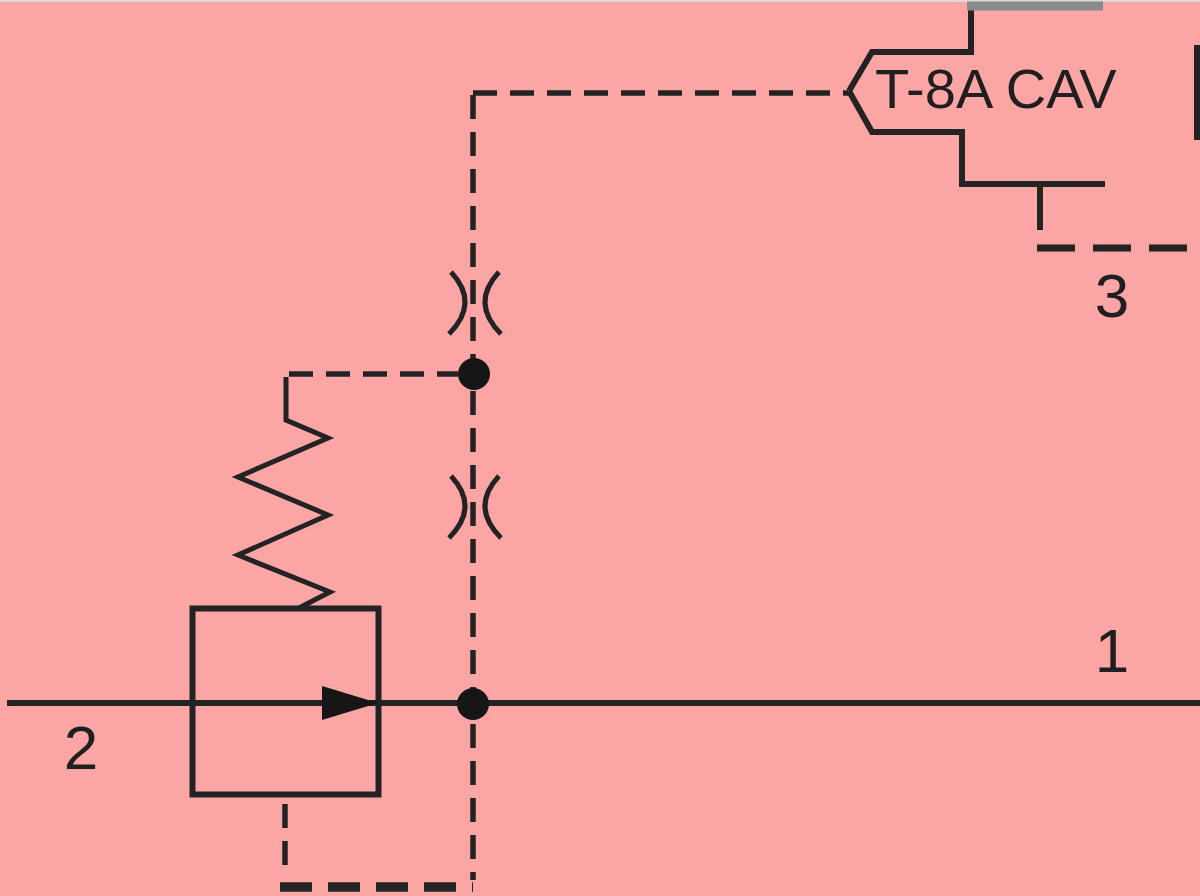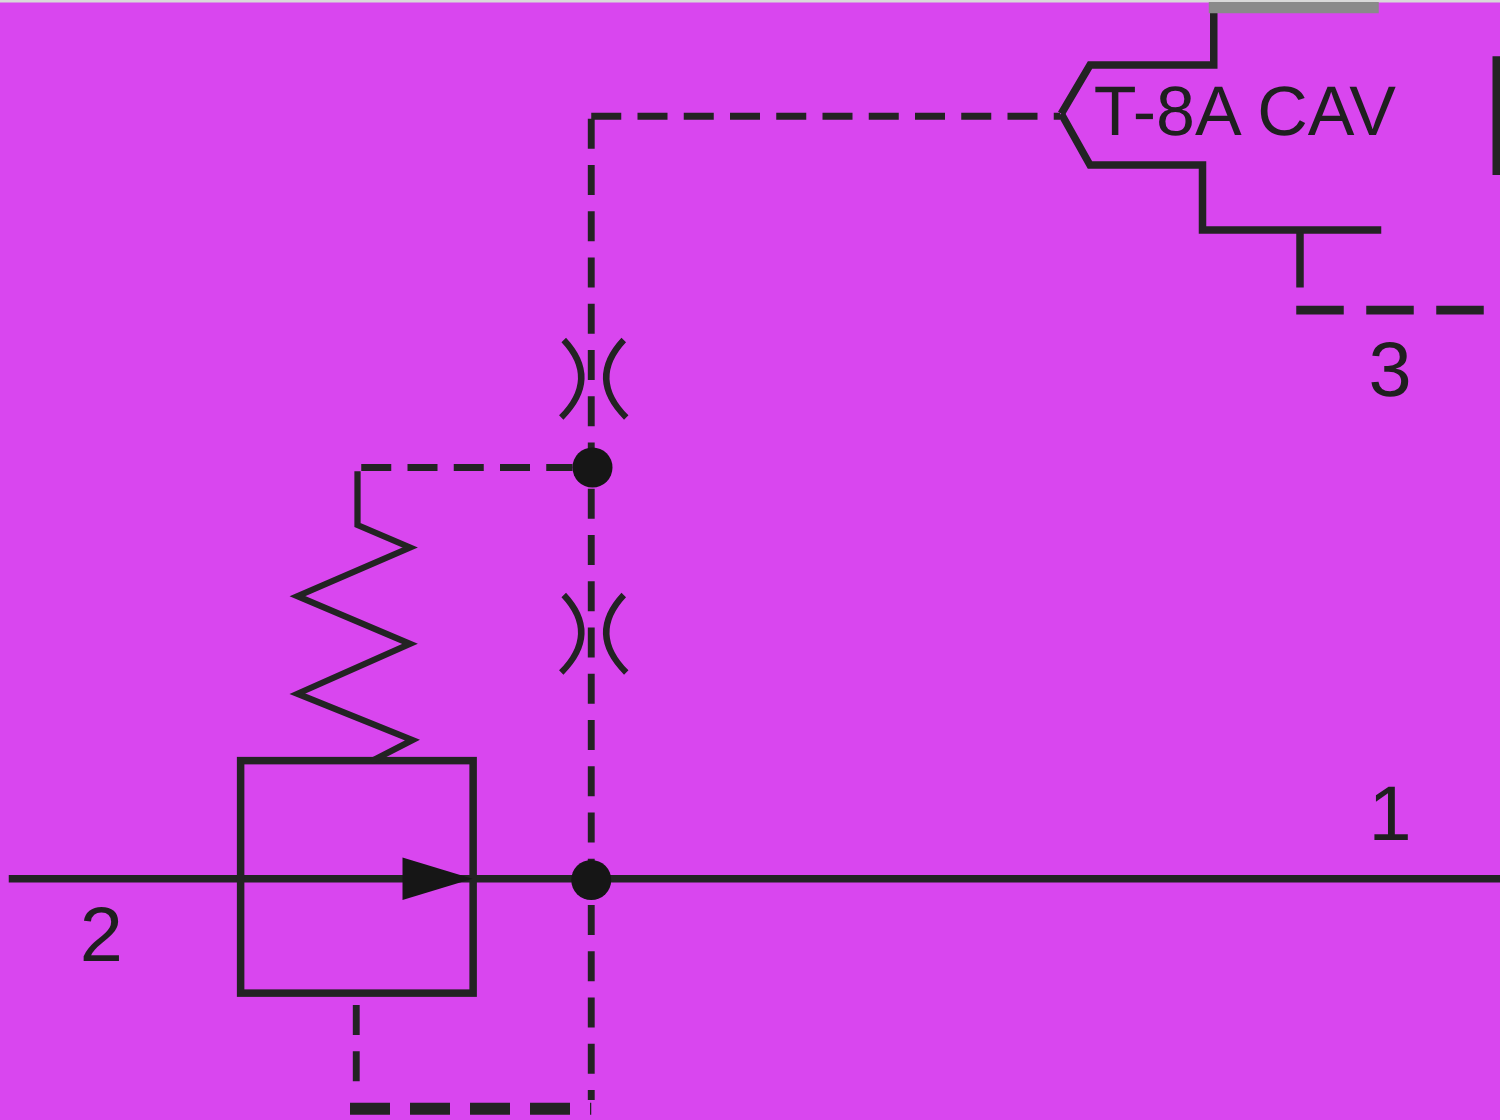--- a/index.html
+++ b/index.html
@@ -7,21 +7,21 @@
     padding: 0;
     background: #ffffff;
     width: 1200px;
     height: 896px;
     overflow: hidden;
   }
   .canvas-wrap {
     position: relative;
     width: 1200px;
     height: 896px;
-    background: #d946ef;
+    background: #fca5a5;
   }
   svg {
     display: block;
   }
   .solid {
     stroke: #232323;
     stroke-width: 6;
     fill: none;
     stroke-linecap: butt;
     stroke-linejoin: miter;

